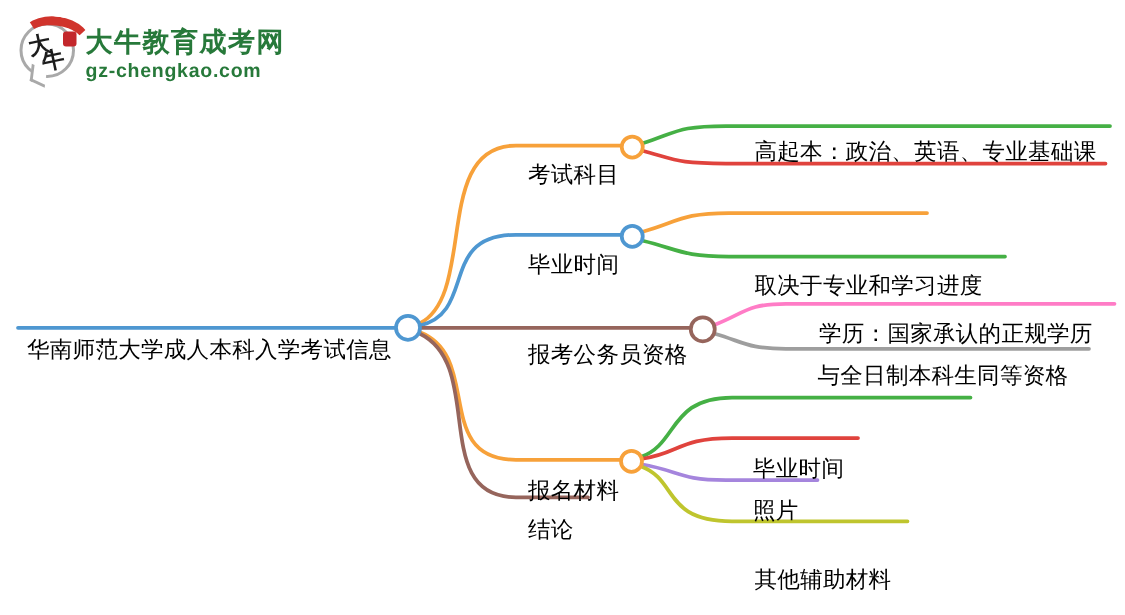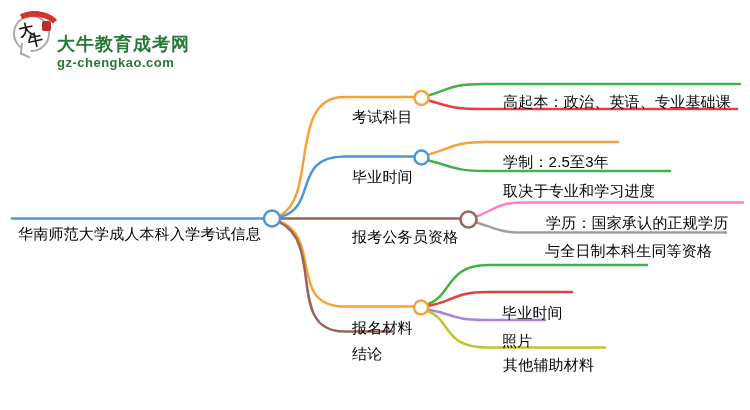--- a/index.html
+++ b/index.html
@@ -27,21 +27,21 @@
     position:absolute;right:-3px;top:4px;width:9px;height:10px;background:#c3272b;border-radius:2px;
   }
   .logo-char1{position:absolute;left:4px;top:4px;font-size:15px;font-weight:bold;color:#1c1c1c;transform:rotate(-12deg);}
   .logo-char2{position:absolute;left:13px;top:14px;font-size:15px;font-weight:bold;color:#1c1c1c;transform:rotate(-12deg);}
   .logo-tail{
     position:absolute;left:5px;bottom:-6px;width:9px;height:9px;background:#fff;
     border-left:2px solid #a9a9a9;border-bottom:2px solid #a9a9a9;
     transform:rotate(25deg) skew(18deg);
   }
   .logo-textcol{margin-left:7px;}
-  .logo-title{font-size:18px;font-weight:bold;color:#27793a;letter-spacing:1px;line-height:22px;margin-top:24px;}
+  .logo-title{font-size:18px;font-weight:bold;color:#27793a;letter-spacing:1px;line-height:22px;margin-top:8px;}
   .logo-url{font-size:13px;font-weight:bold;color:#27793a;letter-spacing:0.5px;line-height:15px;}
 </style>
 </head>
 <body>
 
 <div id="stage">
 
   <svg id="mindmap" width="750" height="410" viewBox="0 0 750 410" fill="none" stroke-width="2.5" stroke-linecap="round">
 
     <path d="M12 218.5 H264" stroke="#4e97d1"></path>
@@ -72,31 +72,30 @@
     <circle cx="468.5" cy="219.5" r="8" fill="#ffffff" stroke="#96655c"></circle>
     <circle cx="421" cy="307.5" r="7" fill="#ffffff" stroke="#f7a13a"></circle>
   </svg>
 
   <div class="label" style="left:18px;top:195px;">华南师范大学成人本科入学考试信息</div>
 
   <div class="label" style="left:352px;top:78px;">考试科目</div>
   <div class="label" style="left:503px;top:63px;">高起本：政治、英语、专业基础课</div>
 
   <div class="label" style="left:352px;top:138px;text-align:right;">毕业时间</div>
-  <div class="label" style="left:503px;top:123px;">学制：2.5至3年</div>
   <div class="label" style="left:503px;top:152px;">取决于专业和学习进度</div>
 
   <div class="label" style="left:352px;top:198px;">报考公务员资格</div>
   <div class="label" style="left:546px;top:184px;">学历：国家承认的正规学历</div>
   <div class="label" style="left:545px;top:212px;">与全日制本科生同等资格</div>
 
   <div class="label" style="left:352px;top:289px;">报名材料</div>
   <div class="label" style="left:502px;top:274px;">毕业时间</div>
   <div class="label" style="left:502px;top:302px;">照片</div>
-  <div class="label" style="left:503px;top:328px;font-family:Liberation Mono, monospace;">其他辅助材料</div>
+  <div class="label" style="left:503px;top:348px;">其他辅助材料</div>
 
   <div class="label" style="left:352px;top:315px;">结论</div>
 
   <div class="logo">
     <div class="logo-bubble">
       <div class="logo-arc"></div>
       <div class="logo-seal"></div>
       <span class="logo-char1">大</span>
       <span class="logo-char2">牛</span>
       <div class="logo-tail"></div>

